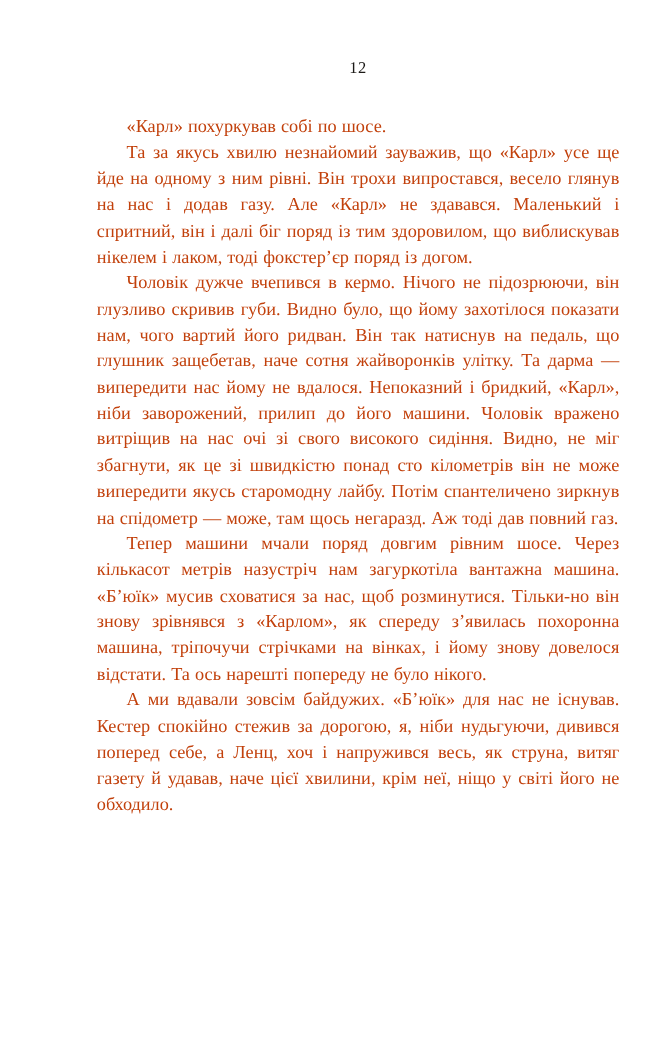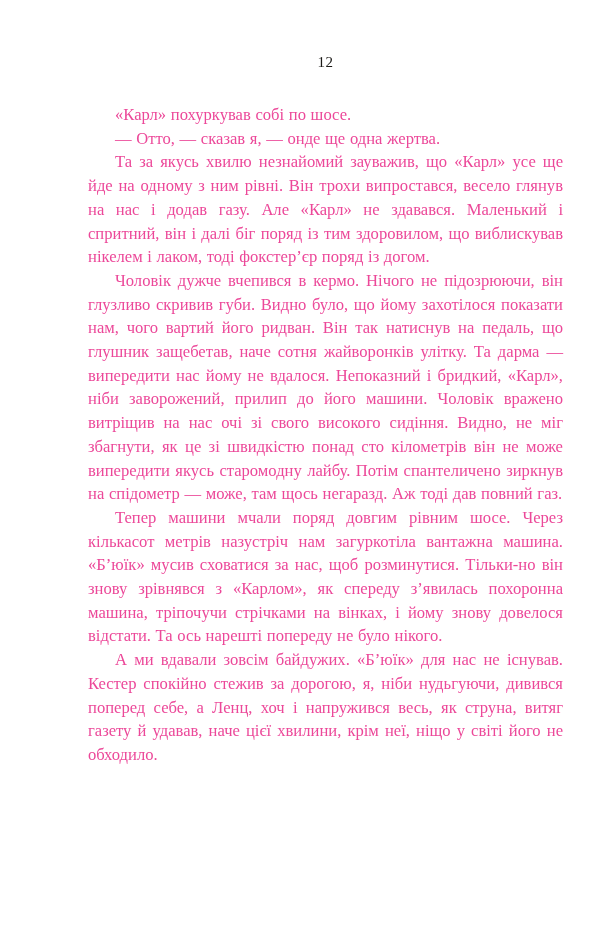--- a/index.html
+++ b/index.html
@@ -26,29 +26,28 @@
     margin: 0 0 32px 0;
   }
   .text-body p {
     margin: 0;
     padding: 0;
     font-size: 16.6px;
     line-height: 23.7px;
     text-align: justify;
     text-indent: 27px;
     word-spacing: 0.5px;
-    color: #ec4899;
+    color: #c2410c;
   }
 </style>
 </head>
 <body>
 
 <div class="book-page">
   <div class="page-number">12</div>
   <div class="text-body">
       <p>«Карл» похуркував собі по шосе.</p>
-      <p>— Отто, — сказав я, — онде ще одна жертва.</p>
       <p>Та за якусь хвилю незнайомий зауважив, що «Карл» усе ще йде на одному з ним рівні. Він трохи випростався, весело глянув на нас і додав газу. Але «Карл» не здавався. Маленький і спритний, він і далі біг поряд із тим здоровилом, що виблискував нікелем і лаком, тоді фокстер’єр поряд із догом.</p>
       <p>Чоловік дужче вчепився в кермо. Нічого не підозрюючи, він глузливо скривив губи. Видно було, що йому захотілося показати нам, чого вартий його ридван. Він так натиснув на педаль, що глушник защебетав, наче сотня жайворонків улітку. Та дарма — випередити нас йому не вдалося. Непоказний і бридкий, «Карл», ніби заворожений, прилип до його машини. Чоловік вражено витріщив на нас очі зі свого високого сидіння. Видно, не міг збагнути, як це зі швидкістю понад сто кілометрів він не може випередити якусь старомодну лайбу. Потім спантеличено зиркнув на спідометр — може, там щось негаразд. Аж тоді дав повний газ.</p>
       <p>Тепер машини мчали поряд довгим рівним шосе. Через кількасот метрів назустріч нам загуркотіла вантажна машина. «Б’юїк» мусив сховатися за нас, щоб розминутися. Тільки-но він знову зрівнявся з «Карлом», як спереду з’явилась похоронна машина, тріпочучи стрічками на вінках, і йому знову довелося відстати. Та ось нарешті попереду не було нікого.</p>
       <p>А ми вдавали зовсім байдужих. «Б’юїк» для нас не існував. Кестер спокійно стежив за дорогою, я, ніби нудьгуючи, дивився поперед себе, а Ленц, хоч і напружився весь, як струна, витяг газету й удавав, наче цієї хвилини, крім неї, ніщо у світі його не обходило.</p>
     </div>
 </div>
 
 </body></html>

